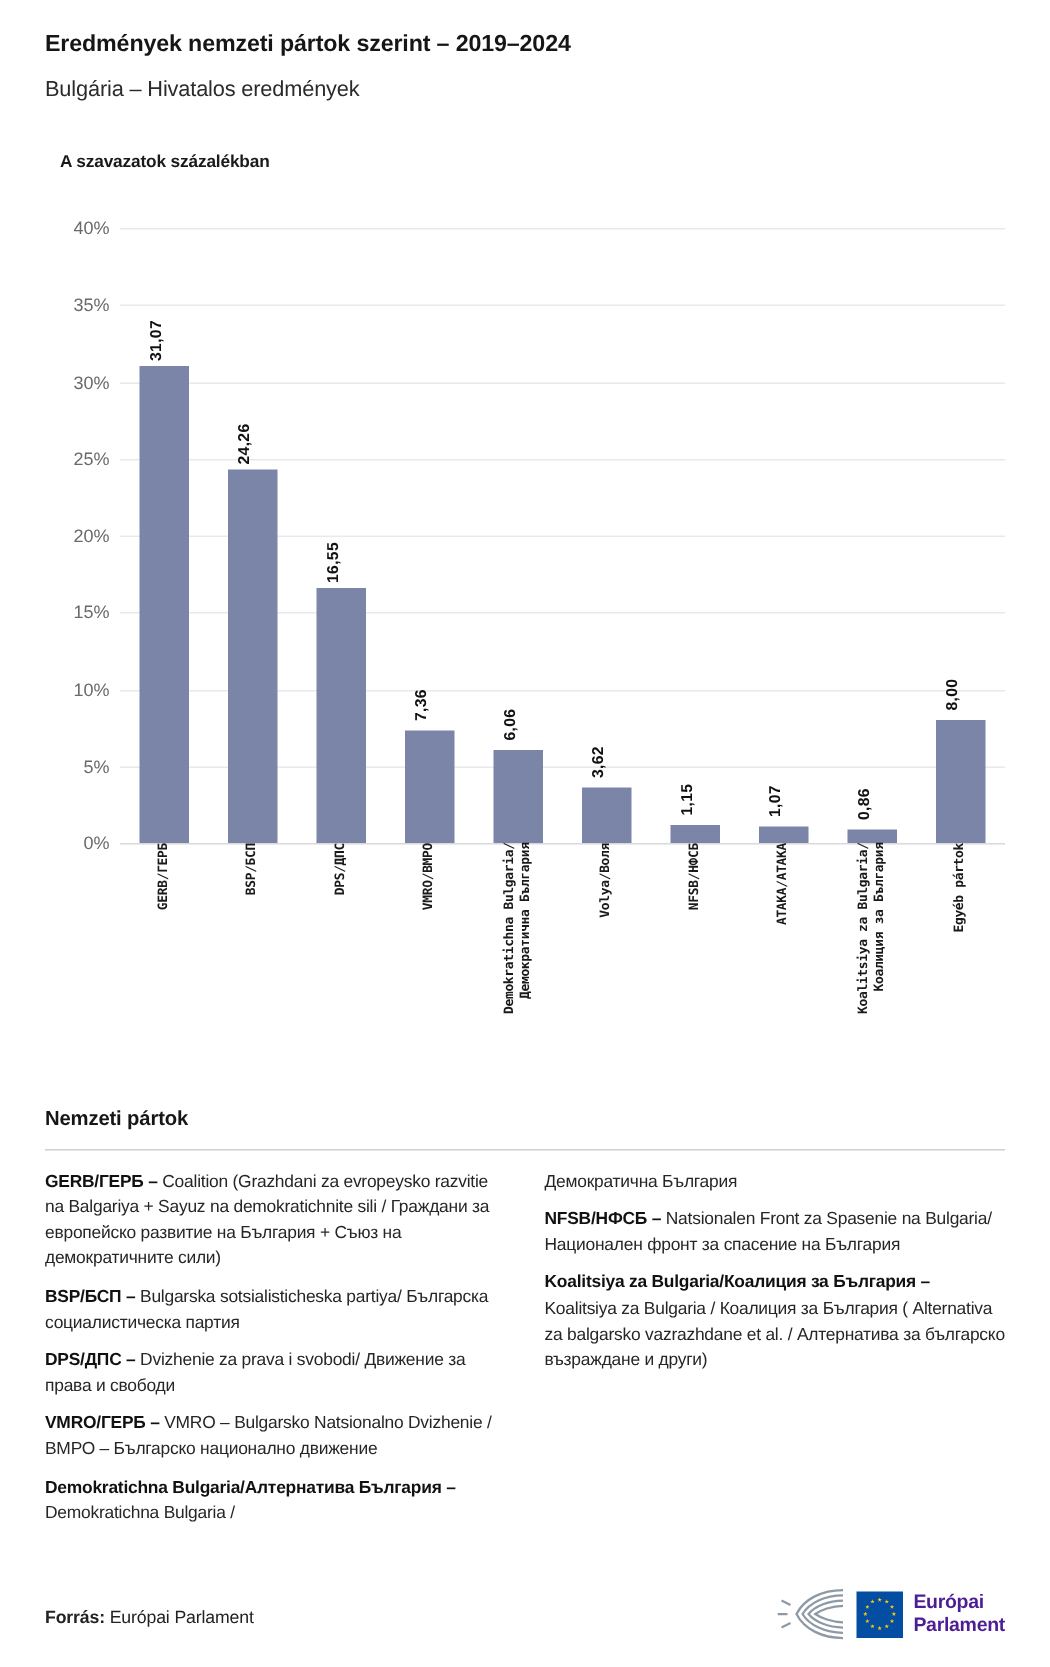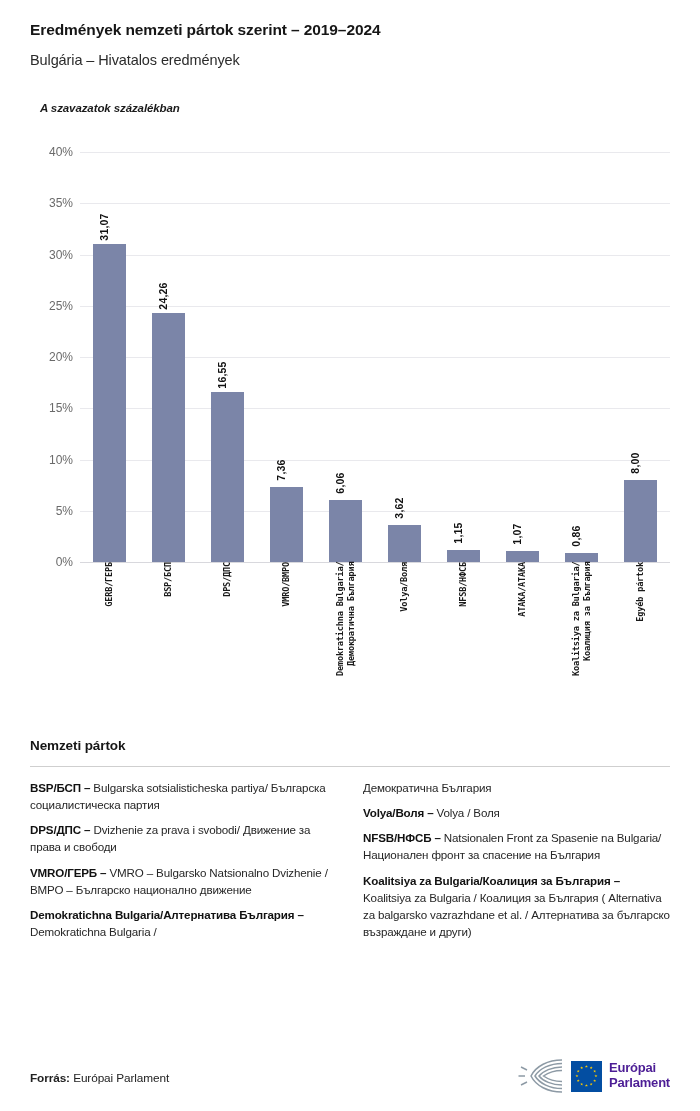--- a/index.html
+++ b/index.html
@@ -16,21 +16,21 @@
   .title {
     font-size: 15.5px; font-weight: bold; letter-spacing: -0.1px;
     color: #161616; padding-top: 21px;
   }
   .subtitle {
     font-size: 14.5px; font-weight: normal; color: #2b2b2b;
     padding-top: 13px; letter-spacing: -0.1px;
   }
   .axis-title {
     font-size: 11.5px; font-weight: bold; color: #1a1a1a;
-    padding-top: 34px; padding-left: 10px; letter-spacing: -0.1px; font-style: italic;
+    padding-top: 34px; padding-left: 10px; letter-spacing: -0.1px;
   }
 
   
   .chart-wrap {
     position: relative; margin-top: 28px; margin-left: 8px;
     width: 632px; height: 420px;
   }
   .plot {
     position: absolute; left: 42px; top: 10px;
     width: 590px; height: 410px;
@@ -256,28 +256,28 @@
           <div class="xlabel">Egyéb pártok</div>
         </div>
       </div>
   </div>
 
   <div class="legend">
     <div class="legend-title">Nemzeti pártok</div>
     <div class="legend-rule"></div>
     <div class="legend-cols">
       <div class="legend-col" id="legend-left">
+          <div class="legend-entry"><b>GERB/ГЕРБ –</b><span> Coalition (Grazhdani za evropeysko razvitie na Balgariya + Sayuz na demokratichnite sili / Граждани за европейско развитие на България + Съюз на демократичните сили)</span></div>
           <div class="legend-entry"><b>BSP/БСП –</b><span> Bulgarska sotsialisticheska partiya/ Българска социалистическа партия</span></div>
           <div class="legend-entry"><b>DPS/ДПС –</b><span> Dvizhenie za prava i svobodi/ Движение за права и свободи</span></div>
           <div class="legend-entry"><b>VMRO/ГЕРБ –</b><span> VMRO – Bulgarsko Natsionalno Dvizhenie / ВМРО – Българско национално движение</span></div>
           <div class="legend-entry"><b>Demokratichna Bulgaria/Алтернатива България –</b><span> Demokratichna Bulgaria /</span></div>
         </div>
       <div class="legend-col" id="legend-right">
           <div class="legend-cont"><span>Демократична България</span></div>
-          <div class="legend-entry"><b>Volya/Воля –</b><span> Volya / Воля</span></div>
           <div class="legend-entry"><b>NFSB/НФСБ –</b><span> Natsionalen Front za Spasenie na Bulgaria/Национален фронт за спасение на България</span></div>
           <div class="legend-entry"><b>Koalitsiya za Bulgaria/Коалиция за България –</b><span> Koalitsiya za Bulgaria / Коалиция за България ( Alternativa za balgarsko vazrazhdane et al. / Алтернатива за българско възраждане и други)</span></div>
         </div>
     </div>
   </div>
 
   <div class="footer">
     <div class="source">
       <b>Forrás:</b><span> Európai Parlament</span>
     </div>

